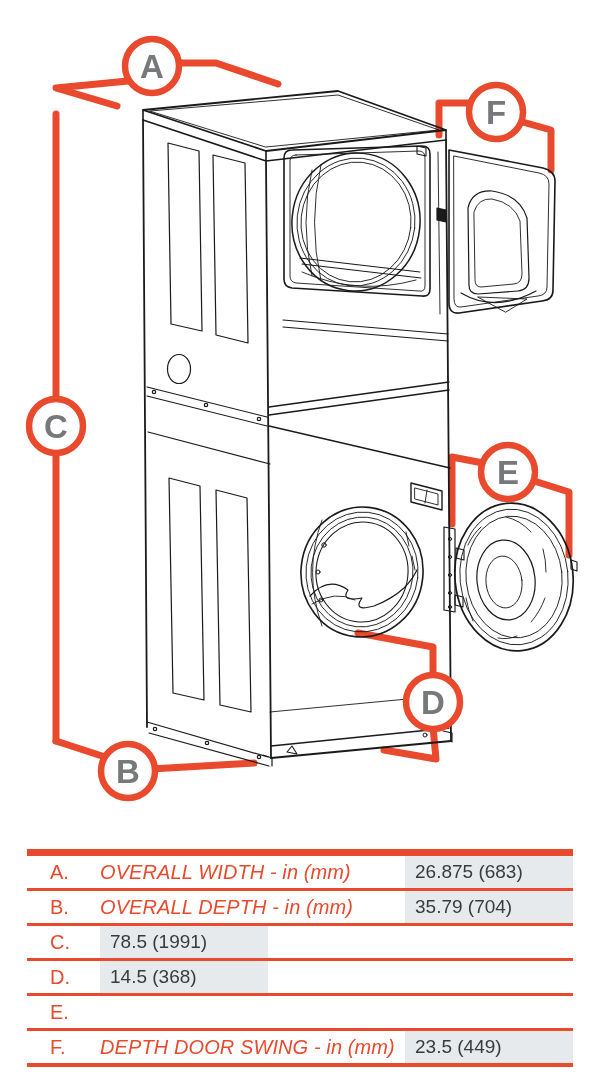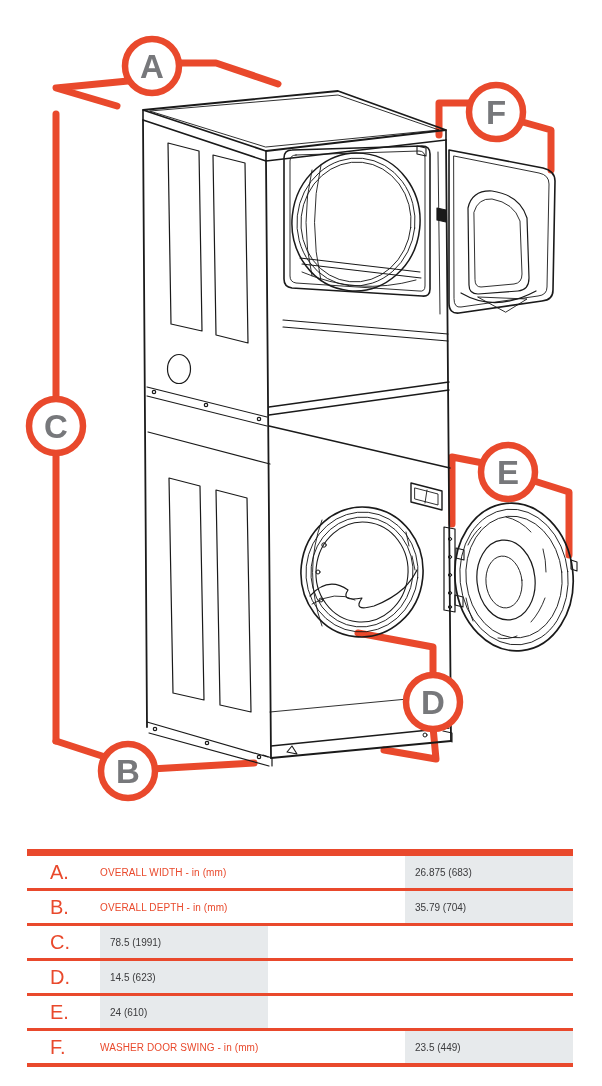--- a/index.html
+++ b/index.html
@@ -18,26 +18,26 @@
   .spec-row{
     display:flex;align-items:center;height:32px;
     border-bottom:3px solid var(--accent);
   }
   .spec-row:last-child{border-bottom:none;}
   .cell-letter{
     width:73px;box-sizing:border-box;padding-left:23px;
     color:var(--accent);font-size:20px;line-height:1;
   }
   .cell-label{
-    flex:1;color:var(--accent);font-size:10px;letter-spacing:0.1px;
+    flex:1;color:var(--accent);font-size:20px;letter-spacing:0.1px;font-style:italic;
   }
   .cell-value{
     width:168px;box-sizing:border-box;align-self:stretch;
     display:flex;align-items:center;padding-left:10px;
-    background:var(--valuebg);color:var(--valuetext);font-size:10px;
+    background:var(--valuebg);color:var(--valuetext);font-size:19px;
   }
   :root{
     --accent:#E9492C;
     --valuebg:#E7EAEC;
     --valuetext:#3A3A3C;
   }
 </style>
 </head>
 <body>
 
@@ -197,27 +197,26 @@
     <div class="cell-value">35.79 (704)</div>
   </div>
 
   <div class="spec-row">
     <div class="cell-letter">C.</div>
     <div class="cell-value">78.5 (1991)</div>
   </div>
 
   <div class="spec-row">
     <div class="cell-letter">D.</div>
-    <div class="cell-value">14.5 (623)</div>
+    <div class="cell-value">14.5 (368)</div>
   </div>
 
   <div class="spec-row">
     <div class="cell-letter">E.</div>
-    <div class="cell-value">24 (610)</div>
   </div>
 
   <div class="spec-row">
     <div class="cell-letter">F.</div>
-    <div class="cell-label">WASHER DOOR SWING - in (mm)</div>
+    <div class="cell-label">DEPTH DOOR SWING - in (mm)</div>
     <div class="cell-value">23.5 (449)</div>
   </div>
 </div>
 </div>
 
 </body></html>

